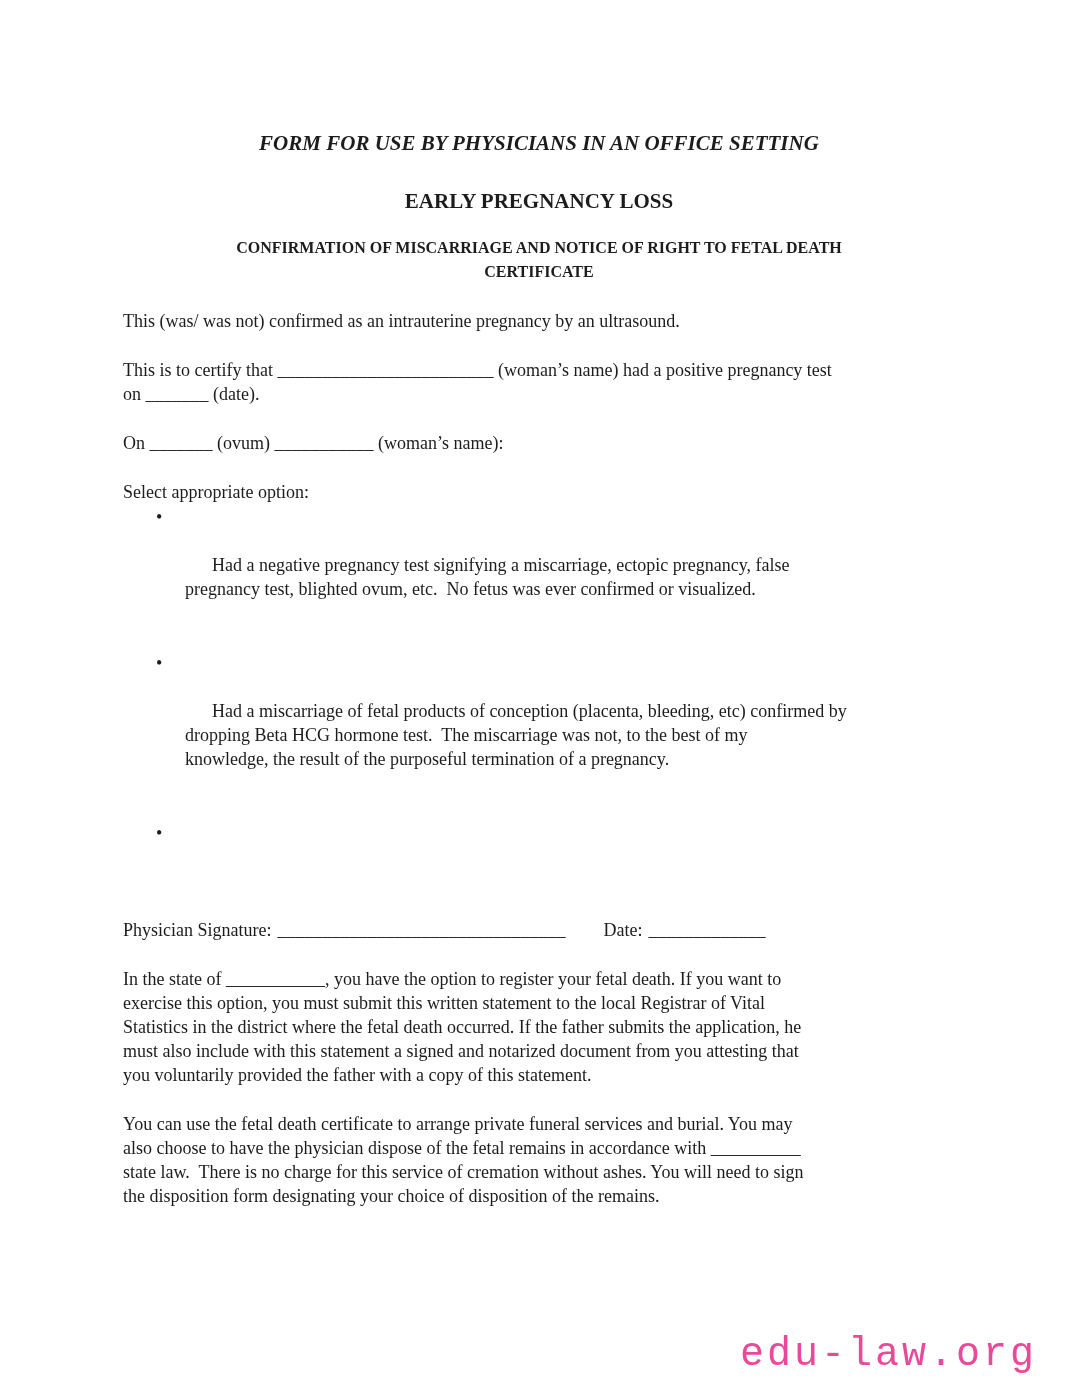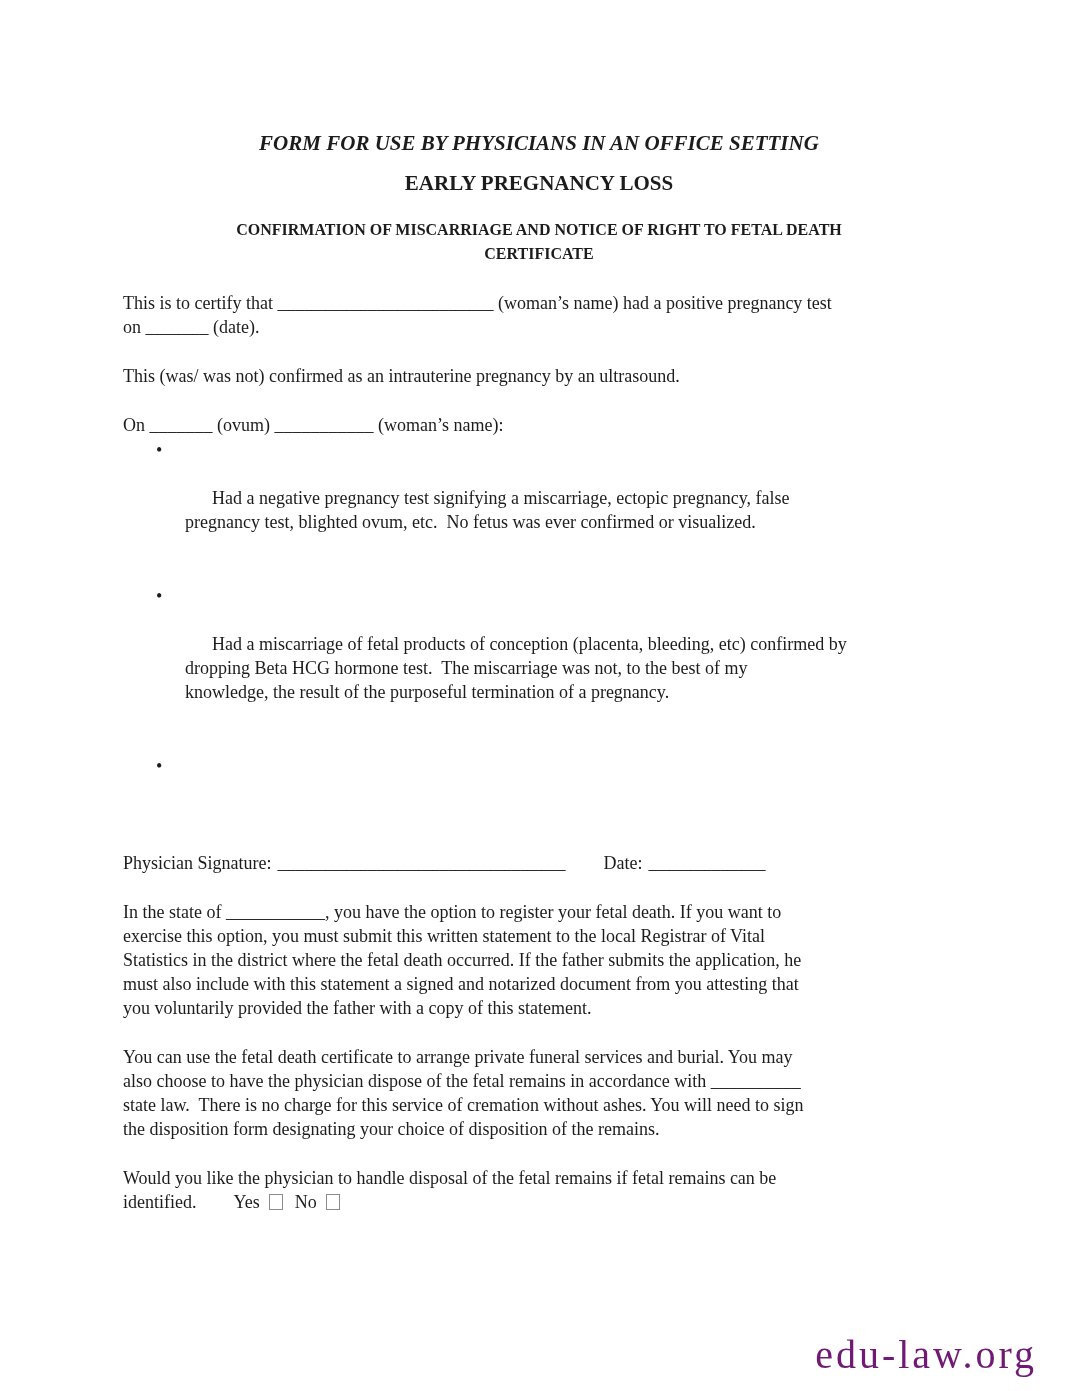--- a/index.html
+++ b/index.html
@@ -23,21 +23,21 @@
     font-style: italic;
     font-size: 21px;
     line-height: 24px;
     white-space: pre-wrap;
   }
   .h2 {
     text-align: center;
     font-weight: bold;
     font-size: 21px;
     line-height: 24px;
-    margin-top: 16px;
+    margin-top: 34px;
     white-space: pre-wrap;
   }
   .h3 {
     text-align: center;
     font-weight: bold;
     font-size: 16px;
     line-height: 24px;
     margin-top: 23px;
     white-space: pre-wrap;
   }
@@ -71,45 +71,46 @@
     border: 1px solid #8b8b8b;
     background: #ffffff;
     margin: 0 12px 0 9px;
     vertical-align: -2px;
   }
   .checkbox.last { margin-right: 0; }
   .watermark {
     position: absolute;
     right: 38px;
     bottom: 24px;
-    font-family: Liberation Serif, serif;
+    font-family: Liberation Mono, monospace;
     font-size: 40px;
     letter-spacing: 3px;
-    color: #701a75;
+    color: #ec4899;
   }
 </style>
 </head>
 <body>
 
 <div class="page">
 
   <div class="h1">FORM FOR USE BY PHYSICIANS IN AN OFFICE SETTING</div>
 
   <div class="h2">EARLY PREGNANCY LOSS</div>
 
   <div class="h3">CONFIRMATION OF MISCARRIAGE AND NOTICE OF RIGHT TO FETAL DEATH
 CERTIFICATE</div>
 
+  <p class="para">This (was/ was not) confirmed as an intrauterine pregnancy by an ultrasound.</p>
+
   <p class="para">This is to certify that ________________________ (woman’s name) had a positive pregnancy test
 on _______ (date).</p>
 
-  <p class="para">This (was/ was not) confirmed as an intrauterine pregnancy by an ultrasound.</p>
-
   <p class="para">On _______ (ovum) ___________ (woman’s name):</p>
 
+  <p class="para">Select appropriate option:</p>
 
   <ul class="options">
     <li>
       <span class="bullet-dot">•</span>
       <span>Had a negative pregnancy test signifying a miscarriage, ectopic pregnancy, false
 pregnancy test, blighted ovum, etc.  No fetus was ever confirmed or visualized.</span>
     </li>
     <li>
       <span class="bullet-dot">•</span>
       <span>Had a miscarriage of fetal products of conception (placenta, bleeding, etc) confirmed by
@@ -128,18 +129,16 @@
 exercise this option, you must submit this written statement to the local Registrar of Vital
 Statistics in the district where the fetal death occurred. If the father submits the application, he
 must also include with this statement a signed and notarized document from you attesting that
 you voluntarily provided the father with a copy of this statement.</p>
 
   <p class="para">You can use the fetal death certificate to arrange private funeral services and burial. You may
 also choose to have the physician dispose of the fetal remains in accordance with __________
 state law.  There is no charge for this service of cremation without ashes. You will need to sign
 the disposition form designating your choice of disposition of the remains.</p>
 
-  <p class="para"><span>Would you like the physician to handle disposal of the fetal remains if fetal remains can be
-identified.</span><span class="tabgap"></span><span>Yes</span><span class="checkbox"></span><span>No</span><span class="checkbox last"></span></p>
 
   <div class="watermark">edu-law.org</div>
 
 </div>
 
 </body></html>

